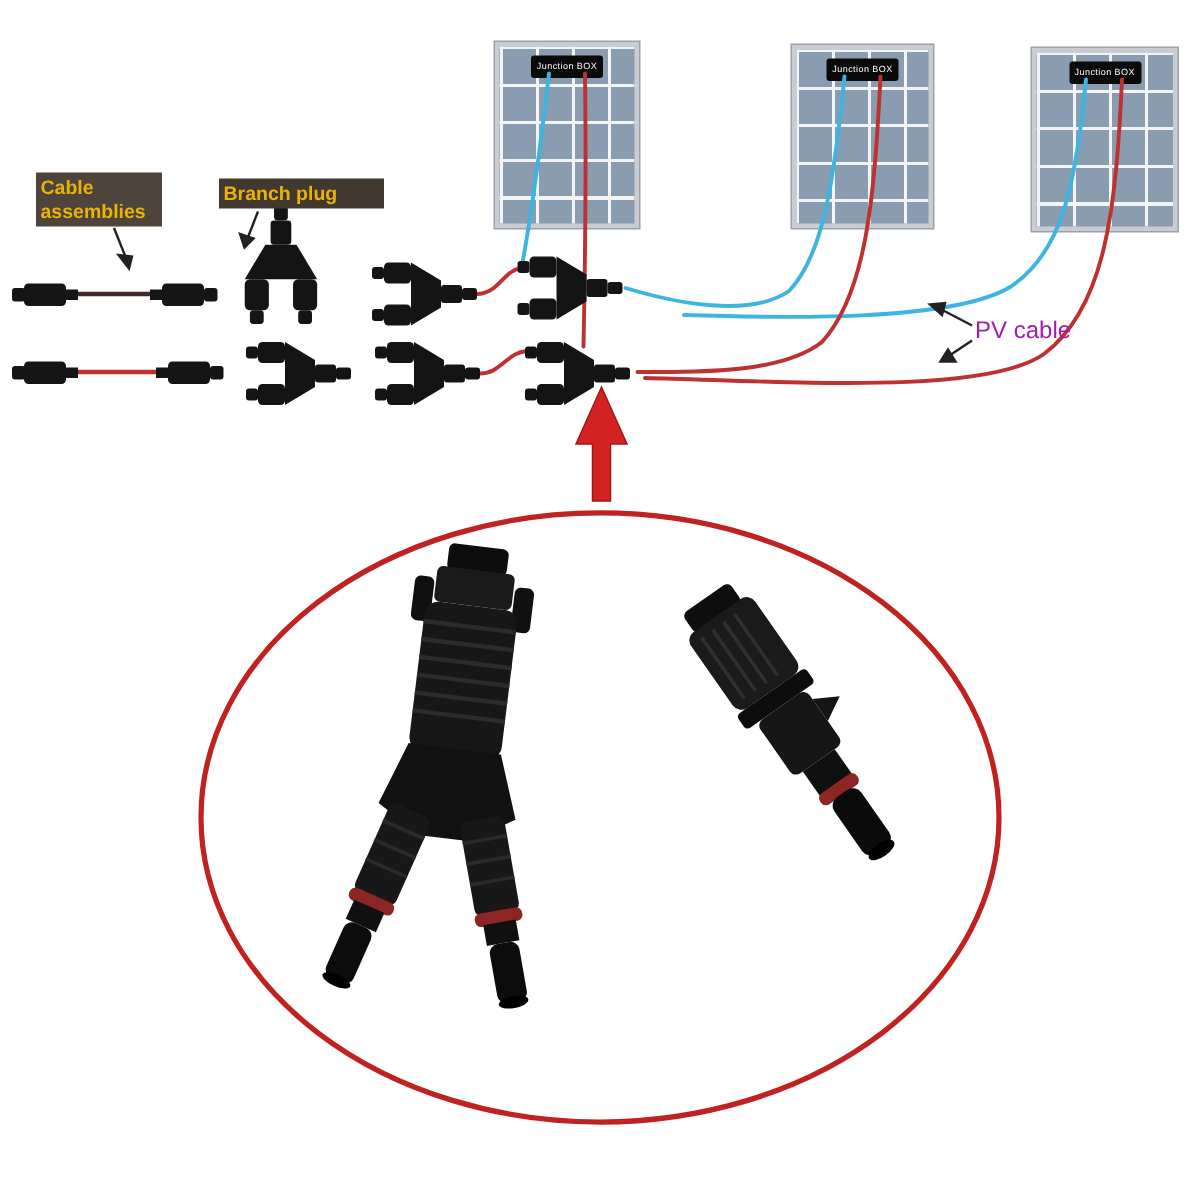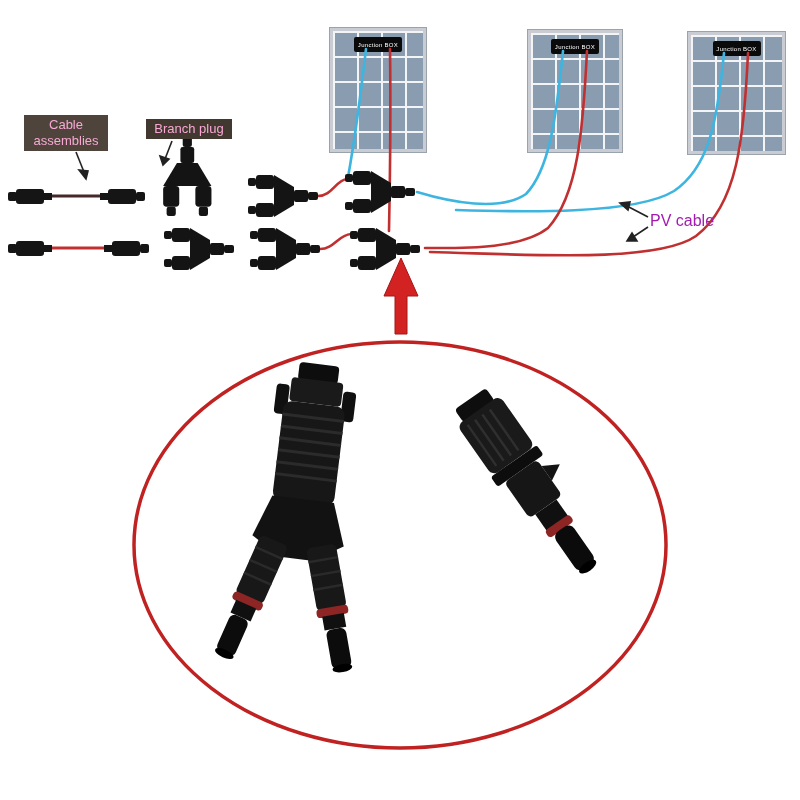--- a/index.html
+++ b/index.html
@@ -15,24 +15,24 @@
   .panel-1{left:330px;top:28px;width:96px;height:124px}
   .panel-2{left:528px;top:30px;width:94px;height:122px}
   .panel-3{left:688px;top:32px;width:97px;height:122px}
   .jbox{position:absolute;top:6px;left:50%;transform:translateX(-50%);width:48px;height:15px;
     background:#0a0a0a;border-radius:2px;color:#fff;font-size:6px;letter-spacing:.3px;
     display:flex;align-items:center;justify-content:center;white-space:nowrap}
 
   svg.art{position:absolute;left:0;top:0}
 
   
-  .tag{position:absolute;background:#4e443c;color:#f9a8d4;font-weight:normal;font-size:13px;
-    line-height:16px;text-align:center;padding:2px 3px}
+  .tag{position:absolute;background:#4e443c;color:#eab308;font-weight:bold;font-size:13px;
+    line-height:16px;text-align:left;padding:2px 3px}
   .tag-ca{left:24px;top:115px;width:84px}
-  .tag-bp{left:146px;top:119px;width:86px;background:#41382f}
+  .tag-bp{left:146px;top:119px;width:110px;background:#41382f}
   .pv-label{position:absolute;left:650px;top:212px;font-size:16px;color:#a21caf}
 </style>
 </head>
 <body>
 
 <div class="stage">
 
   <div class="panel panel-1">
     <div class="jbox">
       <span>Junction BOX</span>

